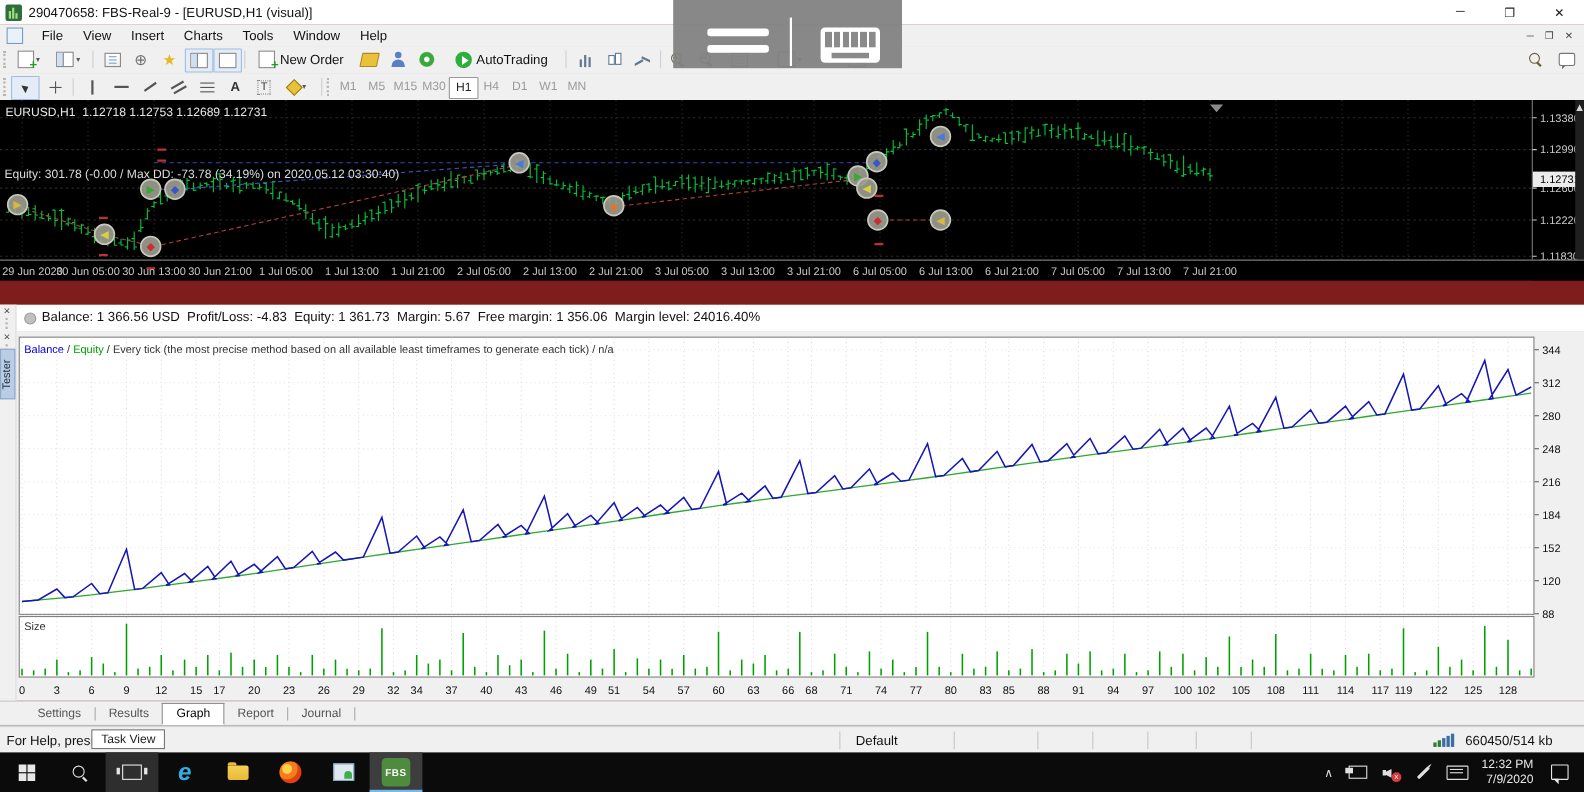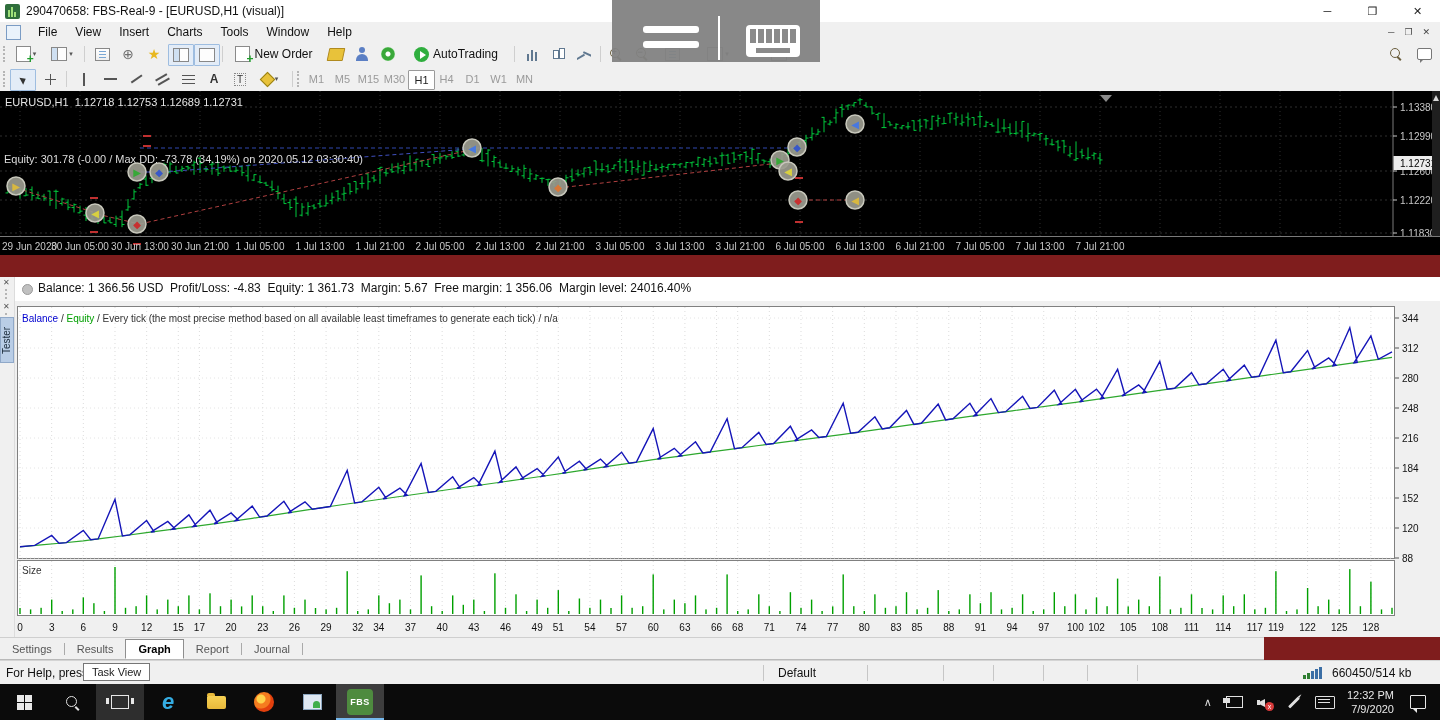--- a/index.html
+++ b/index.html
@@ -106,24 +106,24 @@
   .term-text{position:absolute;left:38px;top:4px;font-size:12px;color:#111;}
 
   
   .tester{left:0;top:301px;width:1440px;height:336px;background:#f0f0f0;}
   .tester-legend{position:absolute;left:22px;top:12px;font-size:10px;color:#333;z-index:5;}
   .tester-legend .bal{color:#0000d0;}
   .tester-legend .eq{color:#00a000;}
   .tester-side-label{position:absolute;left:0;top:317px;width:14px;height:46px;background:#b9cde6;border:1px solid #8fa8c8;box-sizing:border-box;display:flex;align-items:center;justify-content:center;z-index:8;}
   .tester-side-label span{transform:rotate(-90deg);font-size:10px;color:#1a2a3a;white-space:nowrap;}
 
-  .tester-tabs{left:0;top:637px;width:1264px;height:23px;background:#f0f0f0;border-top:1px solid #cfcfcf;border-bottom:1px solid #b9b9b9;display:flex;align-items:center;box-sizing:border-box;}
+  .tester-tabs{left:0;top:637px;width:1440px;height:23px;background:#f0f0f0;border-top:1px solid #cfcfcf;border-bottom:1px solid #b9b9b9;display:flex;align-items:center;padding-left:22px;box-sizing:border-box;}
   .ttab{font-size:11px;color:#555;padding:3px 12px;}
   .ttab-sep{width:1px;height:12px;background:#aaa;}
-  .ttab.active{background:#fff;border:1px solid #8f8f8f;border-bottom:1px solid #fff;color:#000;font-weight:bold;margin-top:1px;}
+  .ttab.active{background:#fff;border:1px solid #8f8f8f;border-bottom:1px solid #fff;color:#000;font-weight:normal;margin-top:1px;}
 
   
   .statusbar{left:0;top:660px;width:1440px;height:24px;background:#f0f0f0;border-top:1px solid #d4d4d4;}
   .status-help{position:absolute;left:6px;top:5px;font-size:12px;color:#111;}
   .tooltip{position:absolute;left:83px;top:2px;background:#ffffff;border:1px solid #767676;padding:2px 8px;font-size:11px;color:#222;z-index:20;}
   .status-sep{position:absolute;top:4px;width:1px;height:16px;background:#c6c6c6;}
   .status-cell-text{position:absolute;top:5px;font-size:12px;color:#111;}
   .net-bars{position:absolute;left:1303px;top:6px;width:24px;height:12px;display:flex;align-items:flex-end;gap:1px;}
   .net-bars i{width:3px;background:#2e7d32;}
   .net-bars i.b{background:#3b6ea5;}

